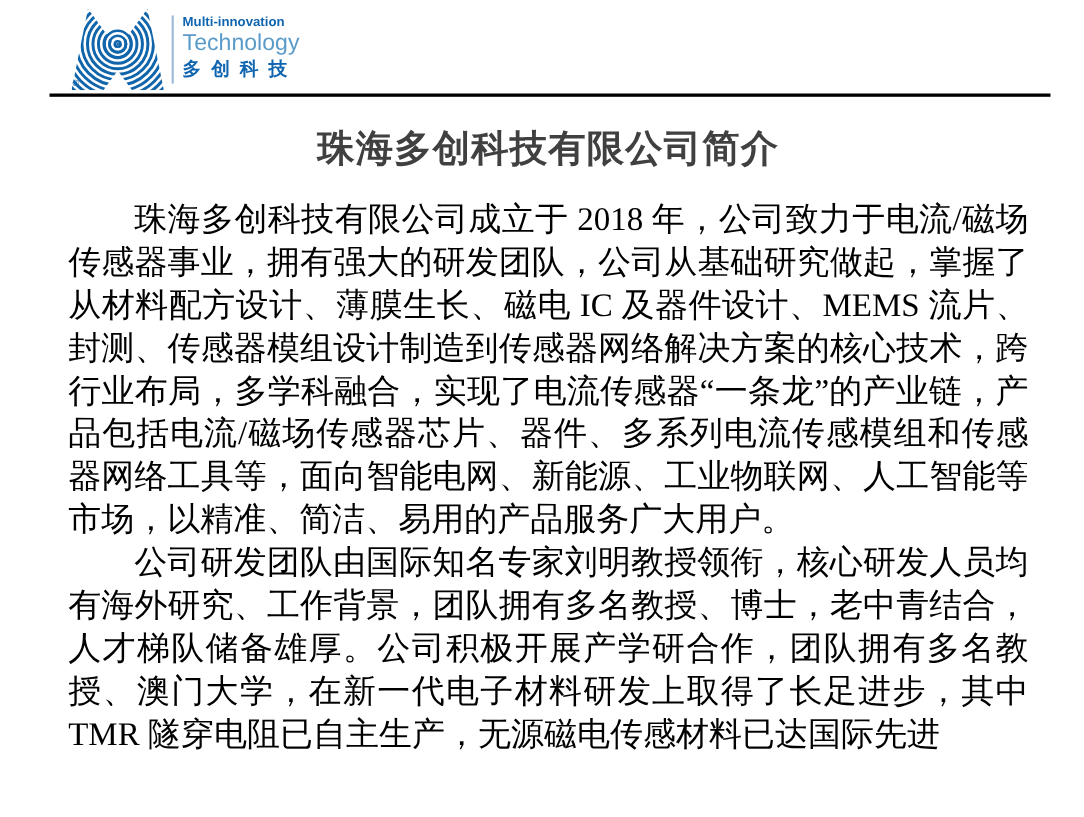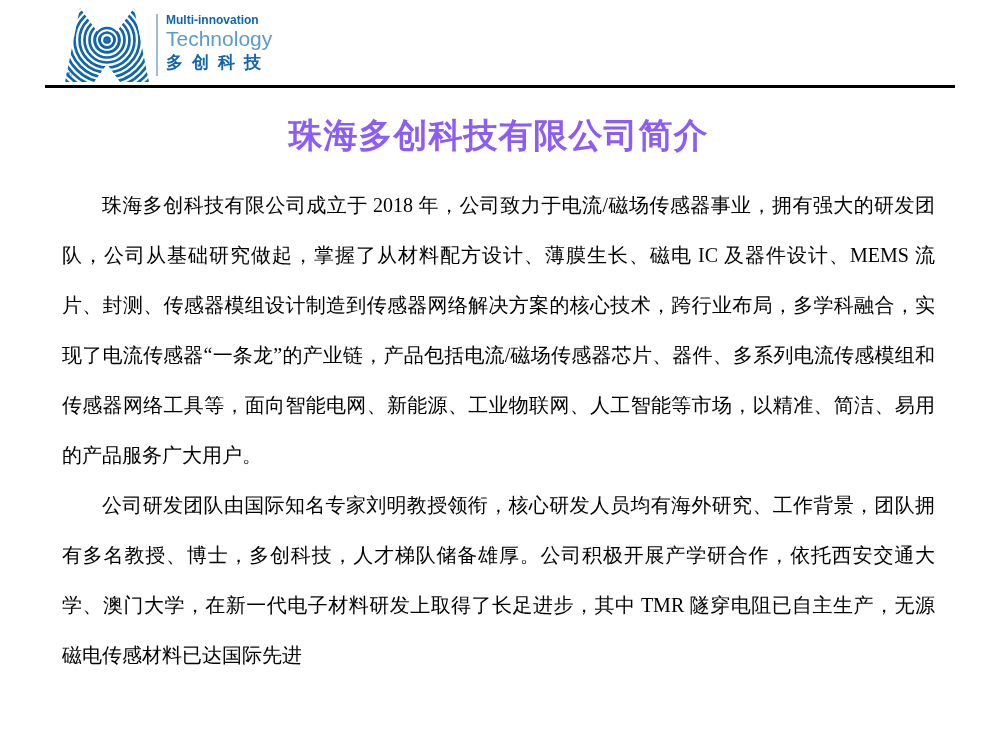--- a/index.html
+++ b/index.html
@@ -46,27 +46,27 @@
     background:#000;
   }
   
   .doc{position:absolute;top:88px;left:0;right:0;}
   .doc-title{
     margin:24px 50px 0 62px;
     text-align:center;
     font-size:34px;font-weight:bold;
     letter-spacing:1px;
     line-height:48px;
-    color:#8b5cf6;
+    color:#404040;
   }
   .doc-paragraphs{margin:20px 50px 0 62px;}
   .doc-paragraphs p{
     margin:0;
-    font-size:20px;
-    line-height:50px;
+    font-size:30px;
+    line-height:39px;
     text-align:justify;
     text-indent:2em;
     color:#000;
   }
 </style>
 </head>
 <body>
 
 <div class="page">
 
@@ -118,17 +118,17 @@
 
 
     <div class="header-rule"></div>
   </div>
 
   <div class="doc">
     <h1 class="doc-title">珠海多创科技有限公司简介</h1>
 
     <div class="doc-paragraphs">
       <p>珠海多创科技有限公司成立于 2018 年，公司致力于电流/磁场传感器事业，拥有强大的研发团队，公司从基础研究做起，掌握了从材料配方设计、薄膜生长、磁电 IC 及器件设计、MEMS 流片、封测、传感器模组设计制造到传感器网络解决方案的核心技术，跨行业布局，多学科融合，实现了电流传感器“一条龙”的产业链，产品包括电流/磁场传感器芯片、器件、多系列电流传感模组和传感器网络工具等，面向智能电网、新能源、工业物联网、人工智能等市场，以精准、简洁、易用的产品服务广大用户。</p>
-      <p>公司研发团队由国际知名专家刘明教授领衔，核心研发人员均有海外研究、工作背景，团队拥有多名教授、博士，多创科技，人才梯队储备雄厚。公司积极开展产学研合作，依托西安交通大学、澳门大学，在新一代电子材料研发上取得了长足进步，其中 TMR 隧穿电阻已自主生产，无源磁电传感材料已达国际先进</p>
+      <p>公司研发团队由国际知名专家刘明教授领衔，核心研发人员均有海外研究、工作背景，团队拥有多名教授、博士，老中青结合，人才梯队储备雄厚。公司积极开展产学研合作，团队拥有多名教授、澳门大学，在新一代电子材料研发上取得了长足进步，其中 TMR 隧穿电阻已自主生产，无源磁电传感材料已达国际先进</p>
     </div>
   </div>
 
 </div>
 
 </body></html>

